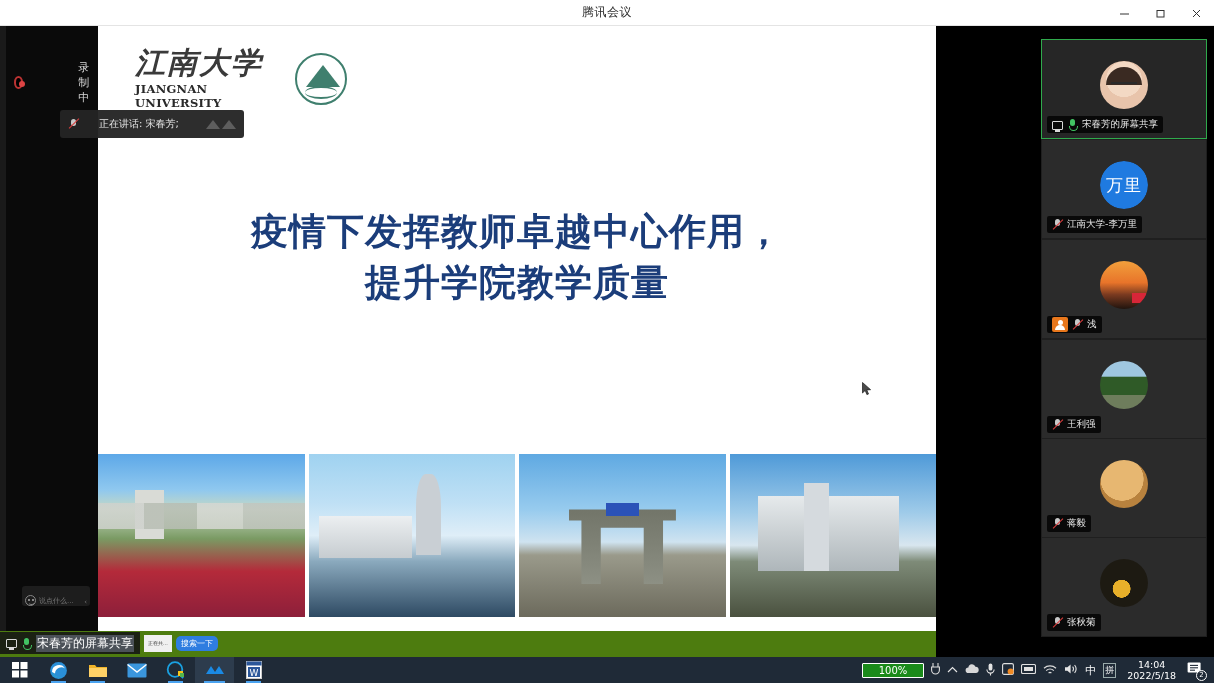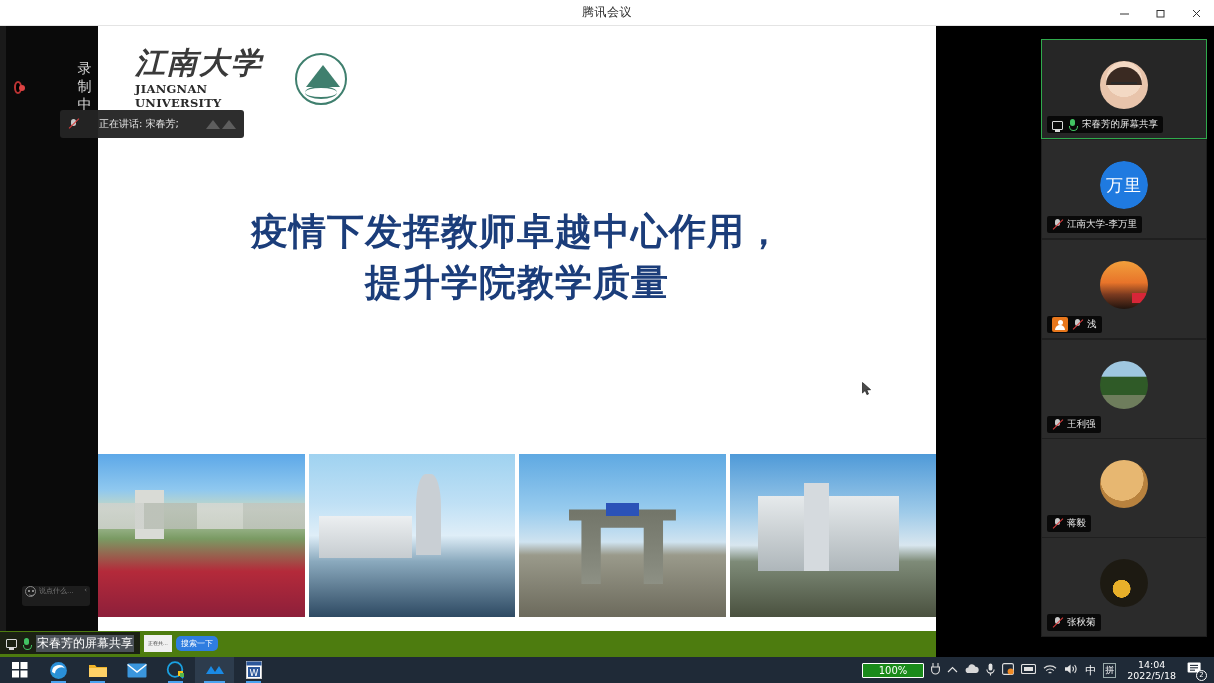--- a/index.html
+++ b/index.html
@@ -29,26 +29,26 @@
     position:absolute; left:14px; top:34px; display:flex; align-items:center; gap:8px;
   }
   .rec .dot {
     width:13px; height:13px; border-radius:50%;
     border:2px solid #b33; background:#000; position:relative;
   }
   .rec .dot::after {
     content:''; position:absolute; left:2.5px; top:2.5px; width:6px; height:6px;
     border-radius:50%; background:#d44;
   }
-  .rec .lbl { font-size:14px; color:#d8d8d8;margin-left:47px; }
+  .rec .lbl { font-size:11px; color:#d8d8d8;margin-left:47px; }
 
   .chatbox {
     position:absolute; left:22px; top:560px; width:68px; height:20px;
     background:#1d1d1d; border-radius:3px;
-    display:flex; align-items:flex-start; gap:3px; padding:0 3px;
+    display:flex; align-items:flex-end; gap:3px; padding:0 3px;
   }
   .chatbox .emoji {
     width:11px; height:11px; border-radius:50%; border:1px solid #888;
     position:relative; flex:0 0 auto;
   }
   .chatbox .emoji::before{
     content:''; position:absolute; left:2px; top:3px; width:1.5px;height:1.5px;
     background:#888; box-shadow:4px 0 0 #888;
   }
   .chatbox .emoji::after{

